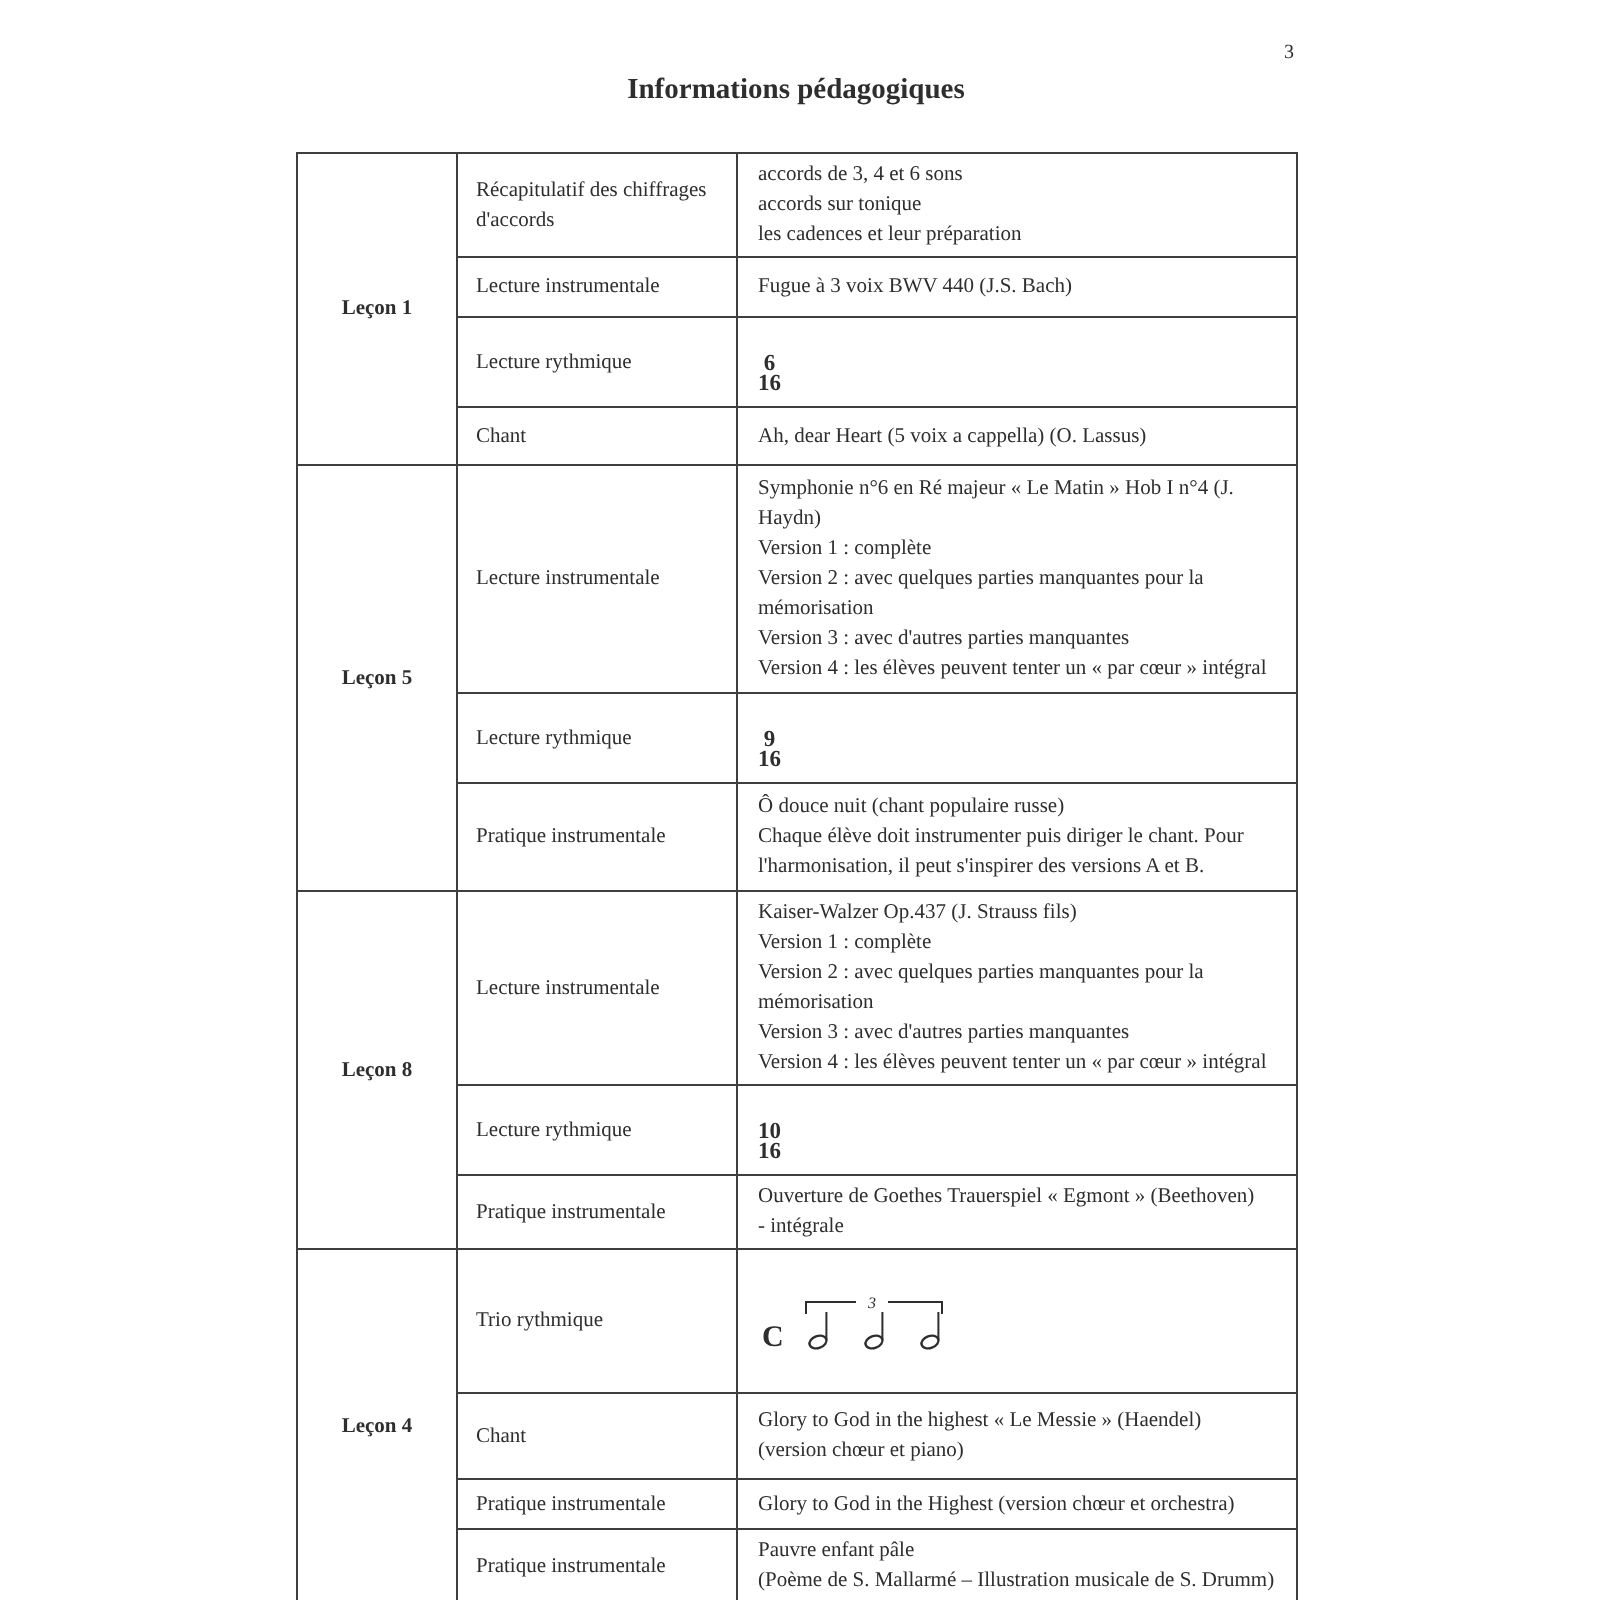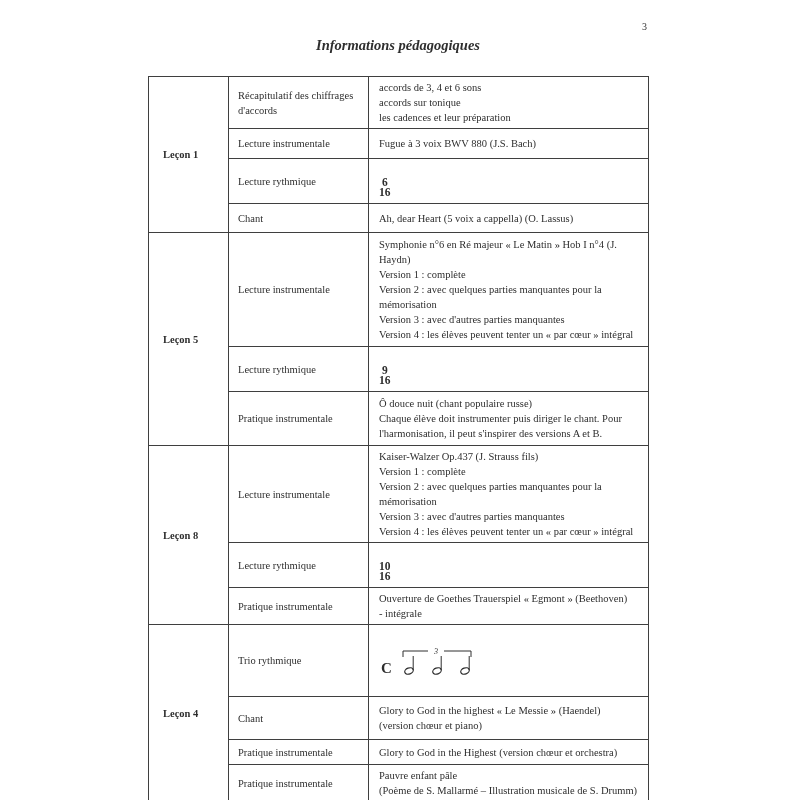--- a/index.html
+++ b/index.html
@@ -5,34 +5,34 @@
   html,body{margin:0;padding:0;}
   body{
     width:800px;height:800px;background:#ffffff;
     font-family:"Liberation Serif", serif;color:#2e2e2e;
     position:relative;overflow:hidden;
   }
   .page{position:relative;width:800px;height:800px;background:#fff;}
   .page-number{position:absolute;top:21px;left:642px;font-size:10px;}
   .title{
     position:absolute;top:37px;left:148px;width:500px;margin:0;
-    text-align:center;font-size:14.5px;font-style:italic;font-weight:bold;
+    text-align:center;font-size:14.5px;font-weight:bold;
   }
   table.info-table{
     position:absolute;top:76px;left:148px;width:500px;
     border-collapse:collapse;table-layout:fixed;
   }
   col.c1{width:80px;}
   col.c2{width:140px;}
   col.c3{width:280px;}
   td{
     border:1px solid #3f3f3f;vertical-align:middle;
     font-size:10.5px;line-height:15px;box-sizing:border-box;
   }
-  td.lesson-cell{text-align:left;font-weight:bold;font-size:10.5px;padding:14px;}
+  td.lesson-cell{text-align:center;font-weight:bold;font-size:10.5px;padding:2px;}
   td.cat{padding:3px 4px 3px 9px;margin-top:16px;}
   td.content{padding:3px 6px 3px 10px;white-space:pre-line;}
   .timesig{display:inline-block;font-weight:bold;font-size:11.5px;line-height:10px;text-align:center;}
   .timesig span{display:block;}
   .music-svg{display:block;margin-top:1px;}
   .meter{font-family:"Liberation Serif",serif;font-weight:bold;font-size:15px;fill:#2e2e2e;}
   .tuplet{font-family:"Liberation Serif",serif;font-style:italic;font-size:8px;fill:#2e2e2e;text-anchor:middle;}
   .footer{position:absolute;top:760px;left:148px;width:500px;text-align:center;font-size:10px;}
 </style>
 </head>
@@ -54,21 +54,21 @@
 
       <tr style="height:52px;">
         <td rowspan="4" class="lesson-cell">Leçon 1</td>
         <td class="cat">Récapitulatif des chiffrages d'accords</td>
         <td class="content">accords de 3, 4 et 6 sons
 accords sur tonique
 les cadences et leur préparation</td>
       </tr>
       <tr style="height:30px;">
         <td class="cat">Lecture instrumentale</td>
-        <td class="content">Fugue à 3 voix BWV 880 (J.S. Bach)</td>
+        <td class="content">Fugue à 3 voix BWV 440 (J.S. Bach)</td>
       </tr>
       <tr style="height:32px;">
         <td class="cat">Lecture rythmique</td>
         <td class="content">
           <span class="timesig"><span>6</span><span>16</span></span>
         </td>
       </tr>
       <tr style="height:29px;">
         <td class="cat">Chant</td>
         <td class="content">Ah, dear Heart (5 voix a cappella) (O. Lassus)</td>

